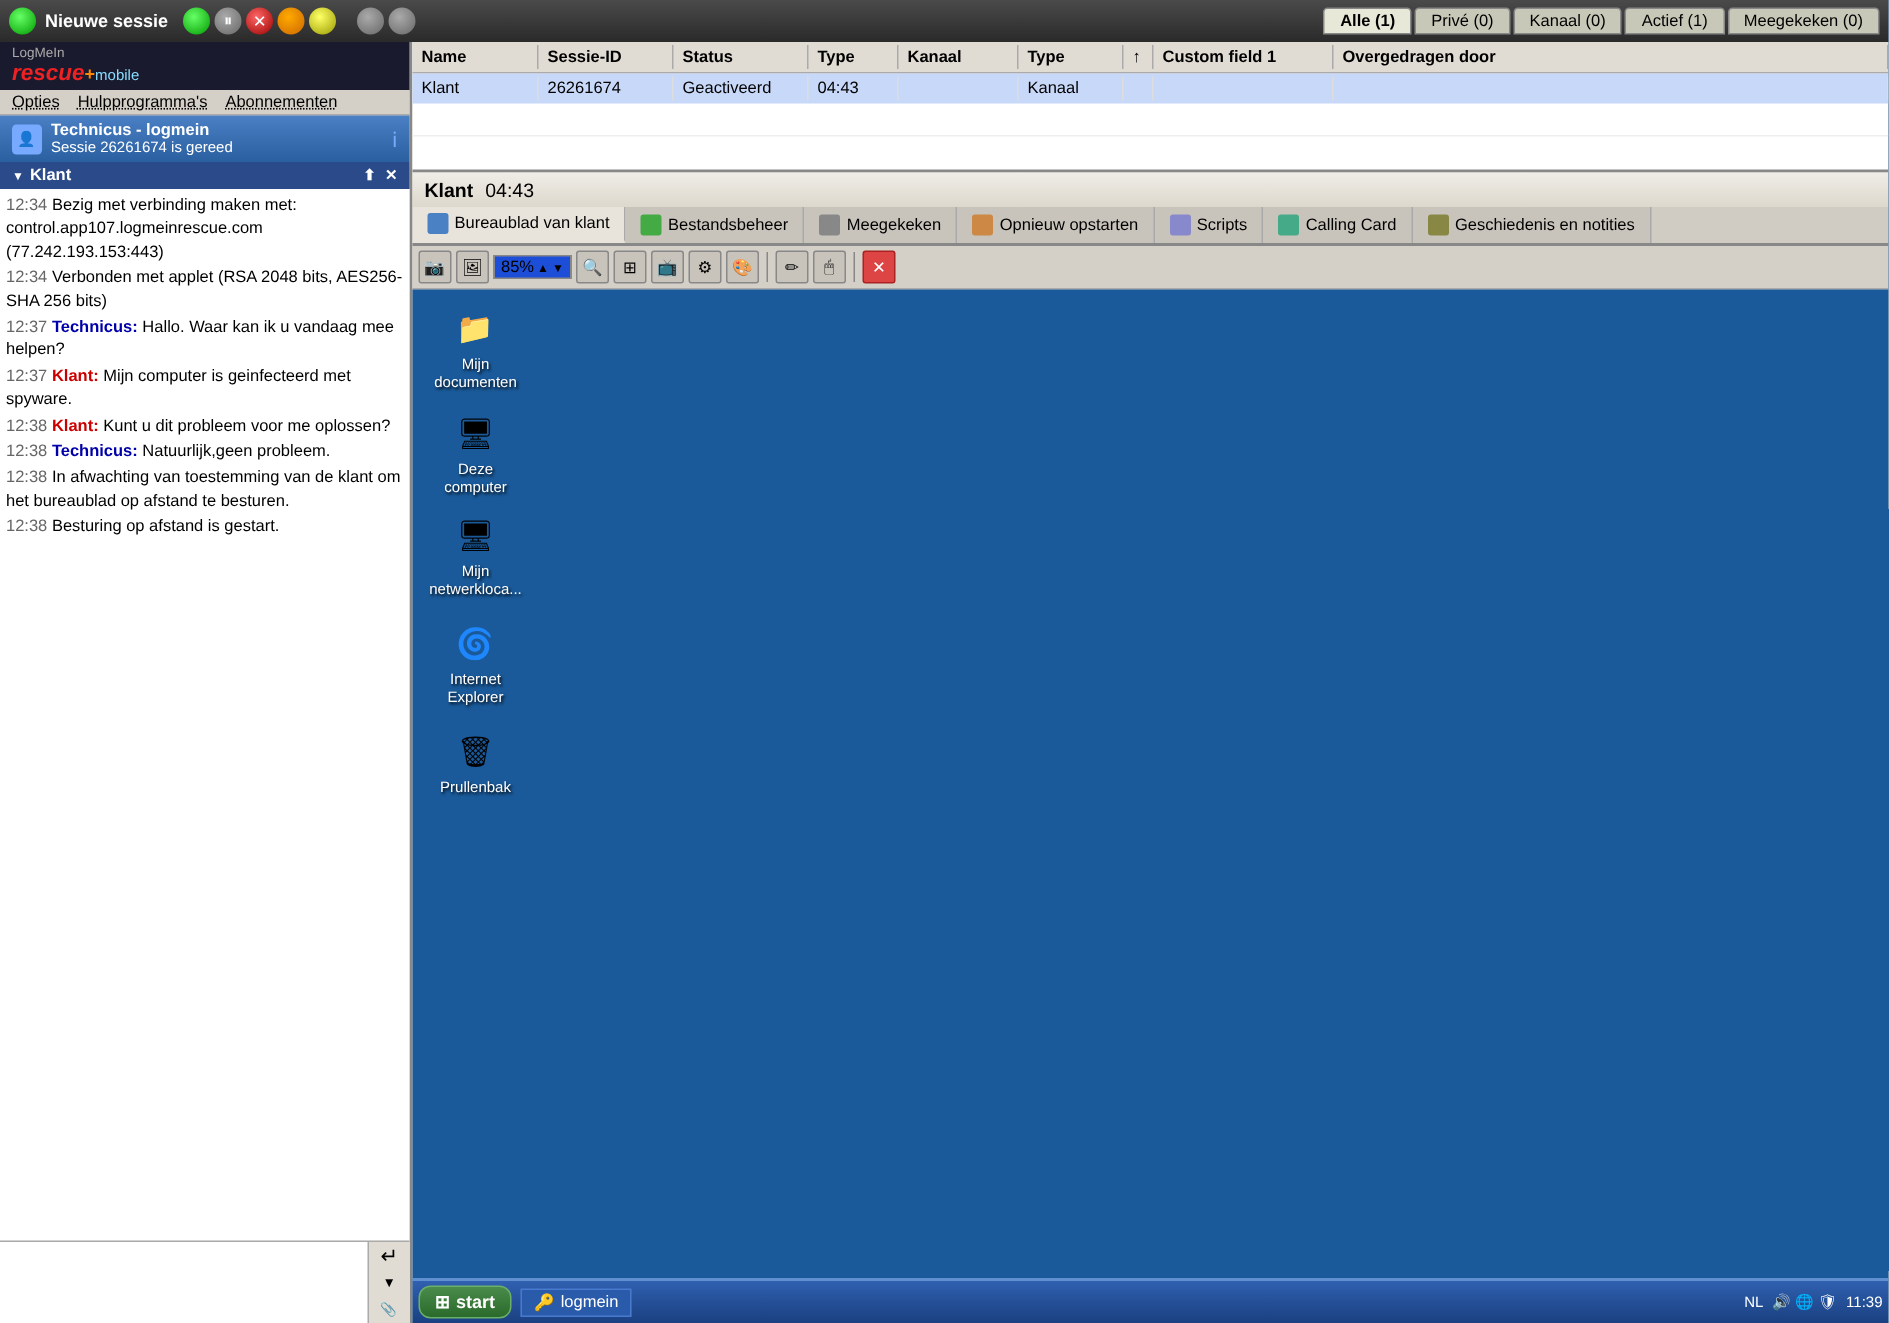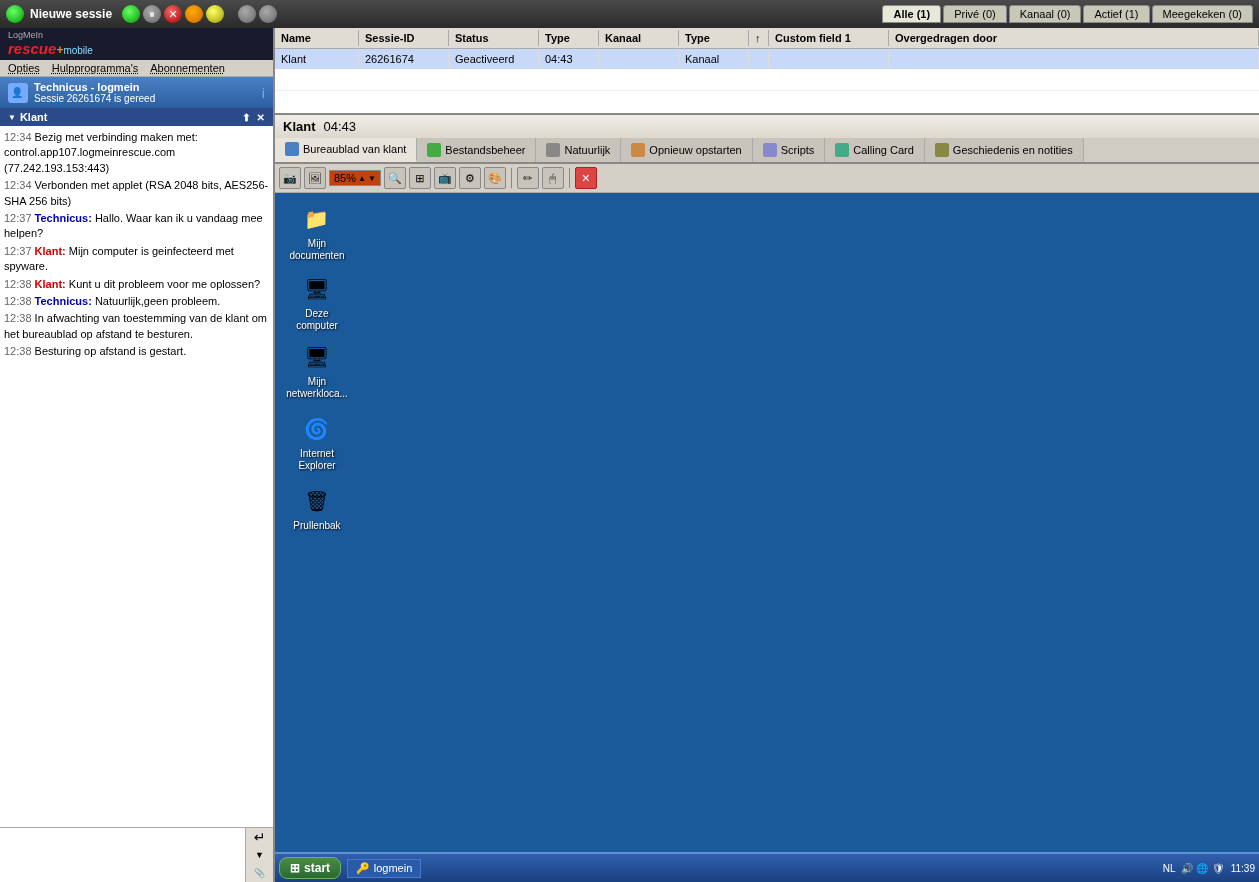--- a/index.html
+++ b/index.html
@@ -209,21 +209,21 @@
       background: #c8c4bc;
       border: 1px solid #888;
       border-radius: 2px;
       display: flex; align-items: center; justify-content: center;
       cursor: pointer;
       font-size: 11px;
     }
     .toolbar-sep { width: 1px; height: 20px; background: #888; margin: 0 2px; }
     #zoom-select {
       display: flex; align-items: center; gap: 2px;
-      background: #c2410c;
+      background: #1d4ed8;
       border: 1px solid #888;
       padding: 1px 4px;
       font-size: 11px;
     }
     .zoom-arrow { font-size: 8px; cursor: pointer; }
 
     
     #remote-desktop {
       flex: 1;
       background: #1a5a9a;
@@ -483,21 +483,21 @@
         <div class="tab active">
           <span class="tab-icon tab-icon-desktop"></span>
           <span>Bureaublad van klant</span>
         </div>
         <div class="tab">
           <span class="tab-icon tab-icon-file"></span>
           <span>Bestandsbeheer</span>
         </div>
         <div class="tab">
           <span class="tab-icon tab-icon-info"></span>
-          <span>Natuurlijk</span>
+          <span>Meegekeken</span>
         </div>
         <div class="tab">
           <span class="tab-icon tab-icon-restart"></span>
           <span>Opnieuw opstarten</span>
         </div>
         <div class="tab">
           <span class="tab-icon tab-icon-scripts"></span>
           <span>Scripts</span>
         </div>
         <div class="tab">

